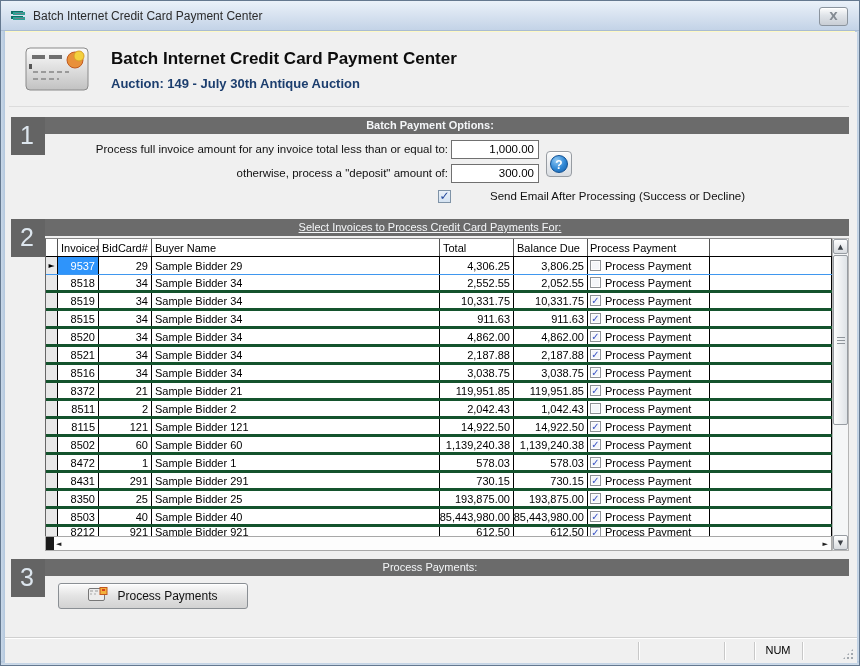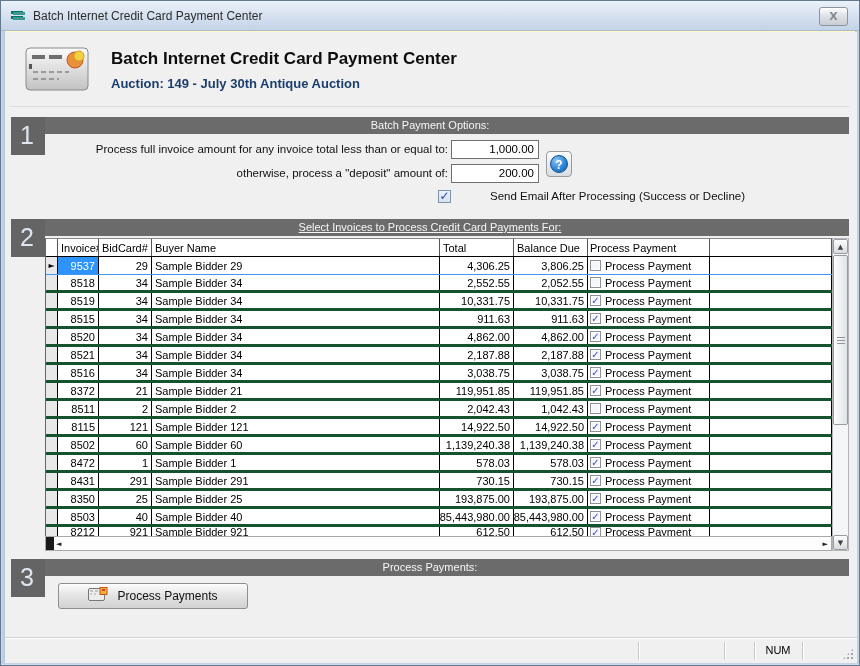--- a/index.html
+++ b/index.html
@@ -165,26 +165,26 @@
           <line x1="8" y1="25" x2="44" y2="25"></line>
           <line x1="8" y1="32" x2="34" y2="32"></line>
         </g>
       </svg>
     </div>
     <div class="h-title">Batch Internet Credit Card Payment Center</div>
     <div class="h-sub">Auction: 149 - July 30th Antique Auction</div>
     <div class="h-line"></div>
 
     <div class="sec-badge" style="top:85px;">1</div>
-    <div class="sec-bar" style="top:85px;">Batch Payment Options:</div>
+    <div class="sec-bar" style="top:85px;font-weight:bold;">Batch Payment Options:</div>
 
     <div class="opt-label" style="left:6px; top:111px;">Process full invoice amount for any invoice total less than or equal to:</div>
     <div class="opt-input" style="left:446px; top:108px;">1,000.00</div>
     <div class="opt-label" style="left:6px; top:135px;">otherwise, process a "deposit" amount of:</div>
-    <div class="opt-input" style="left:446px; top:132px;">200.00</div>
+    <div class="opt-input" style="left:446px; top:132px;">300.00</div>
     <div class="help-btn">
       <div class="help-circle">?</div>
     </div>
     <div class="vista-cb">✓</div>
     <div class="email-label">Send Email After Processing (Success or Decline)</div>
 
     <div class="sec-badge" style="top:187px;">2</div>
     <div class="sec-bar" style="top:187px;text-decoration:underline;">Select Invoices to Process Credit Card Payments For:</div>
 
     <div class="grid">

